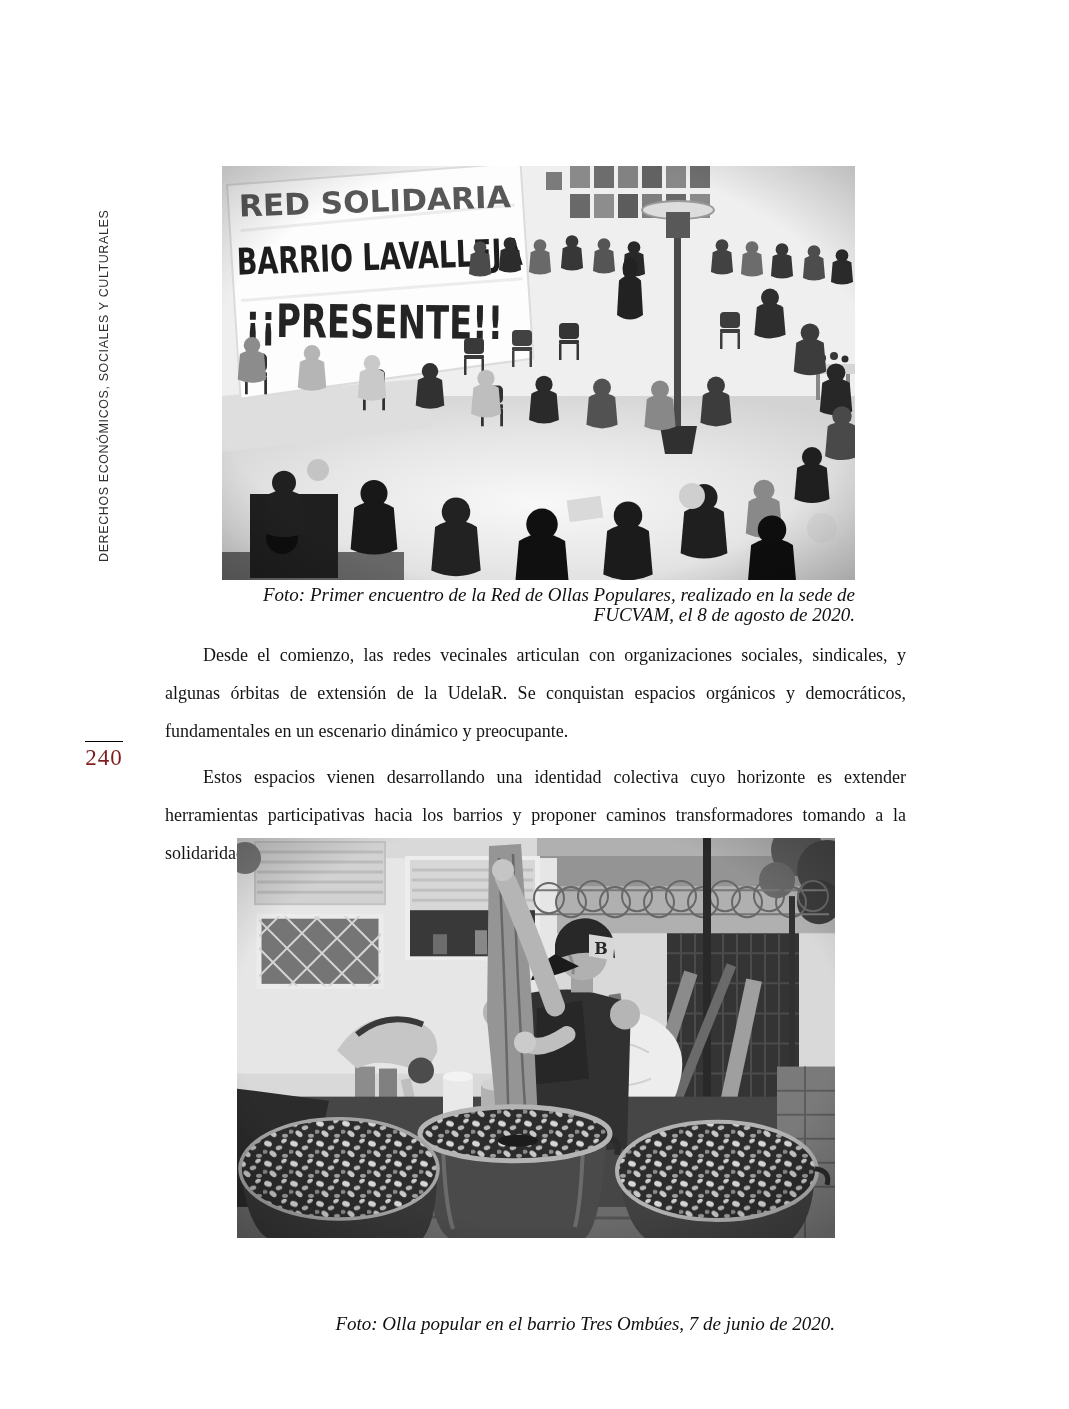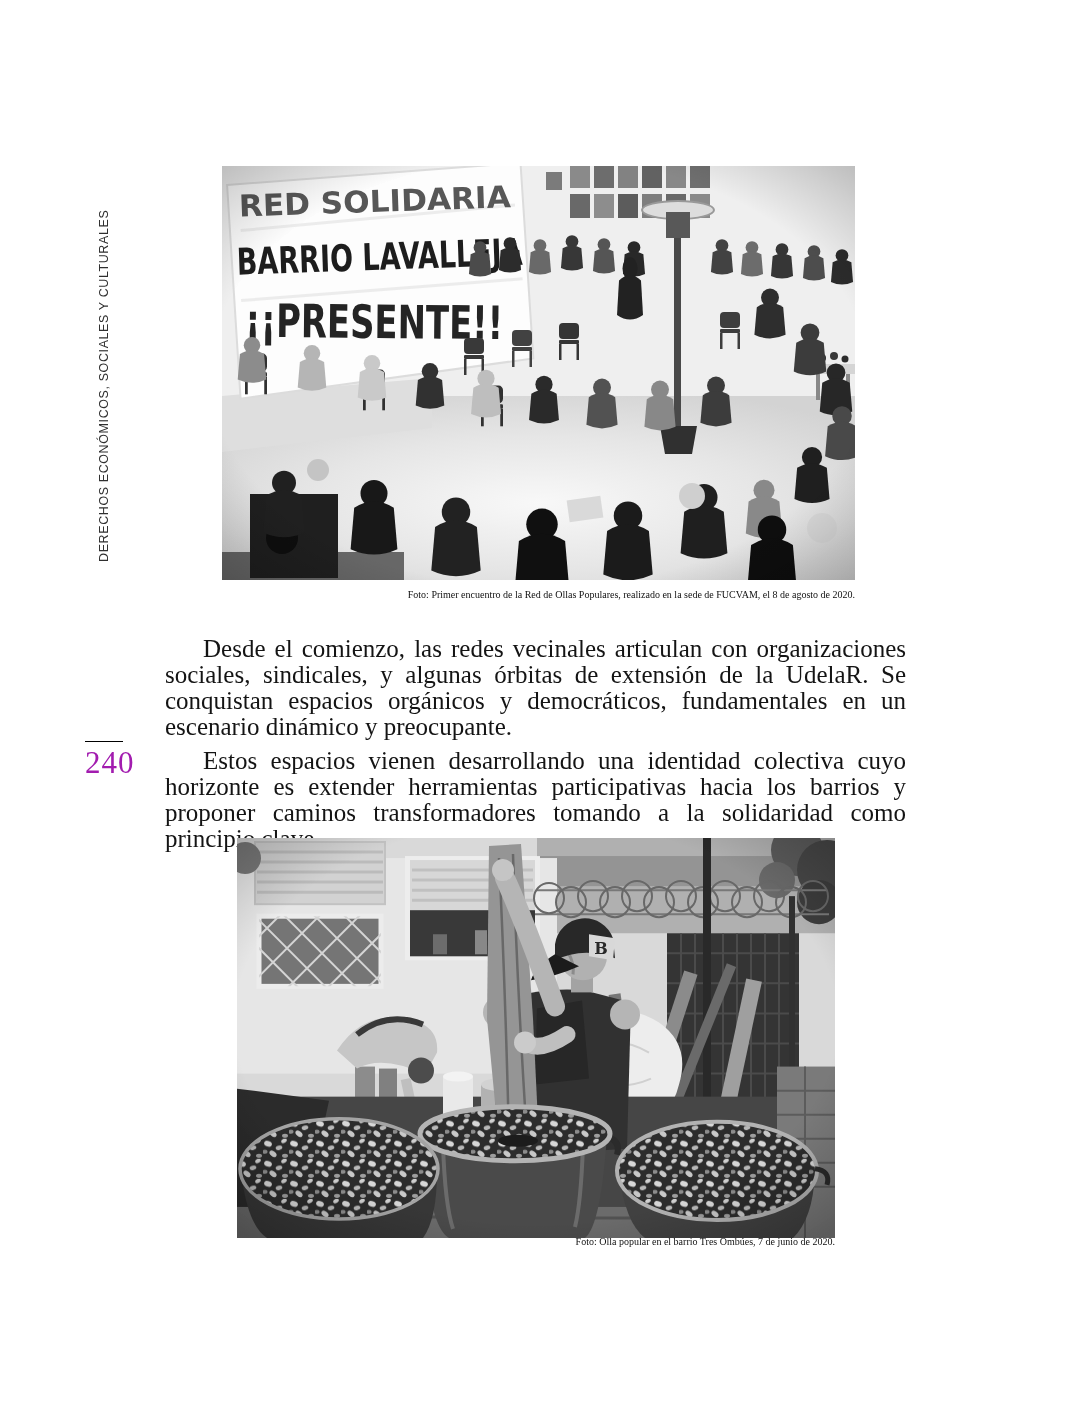--- a/index.html
+++ b/index.html
@@ -11,34 +11,34 @@
   }
   .sidebar-vert {
     position:absolute; left:97px; top:562px; width:324px; height:20px;
     transform:rotate(-90deg); transform-origin:0 0;
     font-family:"Liberation Sans", sans-serif;
     font-size:12.5px; letter-spacing:0.6px; color:#2f2f2f; white-space:nowrap;
   }
   .pagenum {
     position:absolute; left:85px; top:741px; width:38px;
     border-top:1.6px solid #000; padding-top:3px;
-    text-align:center; font-size:31px; letter-spacing:1px; color:#a21caf;
+    text-align:center; font-size:23px; letter-spacing:1px; color:#7f1d1d;
   }
   .photo { position:absolute; overflow:hidden; background:#e8e6e3; }
   .photo svg { display:block; width:100%; height:100%; filter:grayscale(1) contrast(1.02); }
   .photo-meeting { left:222px; top:166px; width:633px; height:414px; }
   .photo-olla   { left:237px; top:838px; width:598px; height:400px; }
   .caption {
     position:absolute; text-align:right; color:#101010;
-    font-size:10px; line-height:19.5px;
+    font-size:19px; line-height:19.5px;font-style:italic;
   }
   .caption-meeting { left:222px; top:585px; width:633px; }
-  .caption-olla    { left:237px; top:1232px; width:598px; }
+  .caption-olla    { left:237px; top:1314px; width:598px; }
   .bodytext { position:absolute; left:165px; top:636px; width:741px;
-    font-size:25px; line-height:26px; }
+    font-size:18px; line-height:38px; }
   .para { text-align:justify; text-indent:38px; }
   .para + .para { margin-top:8px; }
 </style>
 </head>
 <body>
 
 <div class="page">
 
   <div class="sidebar-vert">DERECHOS ECONÓMICOS, SOCIALES Y CULTURALES</div>
 

